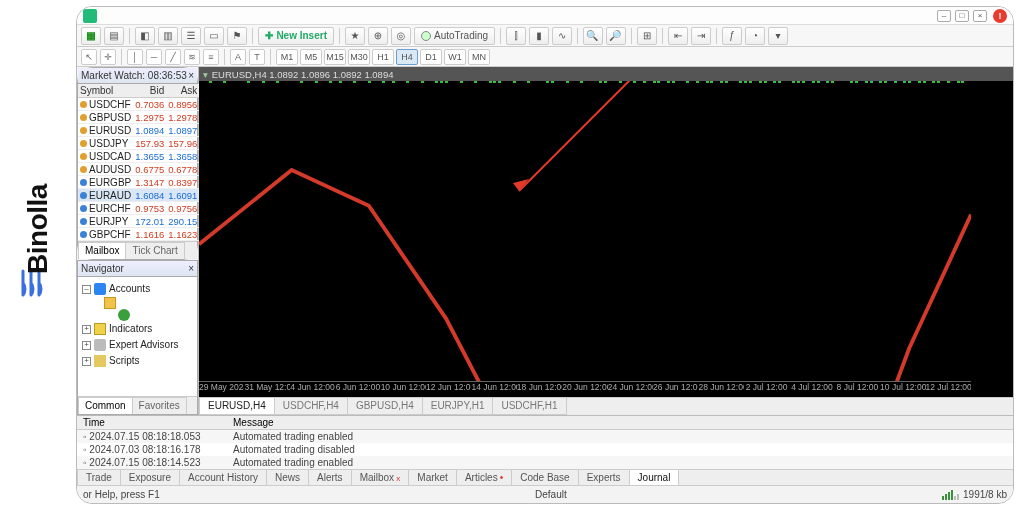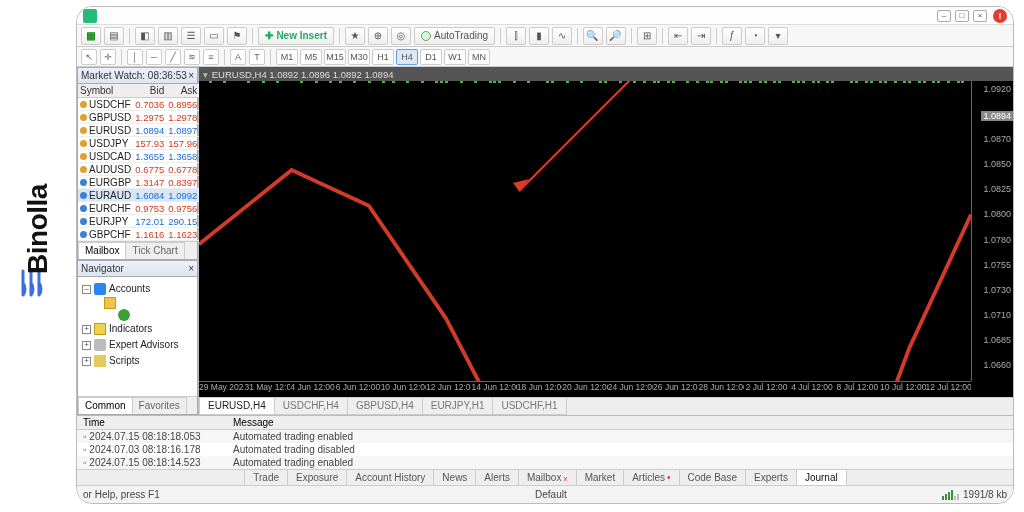--- a/index.html
+++ b/index.html
@@ -86,21 +86,21 @@
   .chart-tabs { height:18px; background:#eee; border-top:1px solid #ccc; display:flex; font-size:10px;}
   .chart-tabs div { padding:2px 8px; border:1px solid #ccc; border-top:none; background:#eee; color:#777; margin-right:-1px;}
   .chart-tabs div.active { background:#fff; color:#222;}
 
   
   .journal { height:70px; border-top:1px solid #bbb; background:#fff; display:flex; flex-direction:column;}
   .journal table { width:100%; font-size:10px; border-collapse:collapse;}
   .journal th { text-align:left; background:#eee; padding:1px 6px; border-bottom:1px solid #ccc; font-weight:normal;}
   .journal td { padding:1px 6px; color:#444;}
   .journal .brow td { background:#f6f6f6;}
-  .journal-tabs { height:18px; border-top:1px solid #ccc; background:#eee; display:flex; font-size:10px;justify-content:center;}
+  .journal-tabs { height:18px; border-top:1px solid #ccc; background:#eee; display:flex; font-size:10px;}
   .journal-tabs div { padding:2px 8px; border:1px solid #ccc; border-top:none; margin-right:-1px; color:#555; background:#eee;}
   .journal-tabs div.active { background:#fff; color:#111;}
   .journal-tabs .reddot::after{content:"•"; color:#d33; margin-left:2px;}
   .journal-tabs .redx::after{content:" x"; color:#d33; font-size:8px;}
 
   
   .status { height:18px; background:#f3f3f3; border-top:1px solid #ccc; display:flex; align-items:center; padding:0 6px; font-size:10px; color:#444;}
   .status .mid{margin-left:auto;}
   .status .conn { margin-left:auto; display:flex; align-items:center; gap:4px;}
   .bars{display:flex;gap:1px;align-items:flex-end;}
@@ -193,21 +193,21 @@
           <div class="tf active">H4</div>
           <div class="tf">D1</div>
           <div class="tf">W1</div>
           <div class="tf">MN</div>
         </div>
     </div>
 
     <div class="mainrow">
       <div class="leftcol">
 
-        <div class="panel" style="flex:0 0 178px;">
+        <div class="panel" style="flex:0 0 178px;border-radius:15px;">
           <div class="panel-hdr">
               <span>Market Watch: 08:36:53</span>
               <span class="x">×</span>
             </div>
           <table class="mw-table">
             <thead>
                 <tr>
               <th>Symbol</th>
               <th>Bid</th>
               <th>Ask</th>
@@ -261,21 +261,21 @@
                     <span class="sym"><span class="sdot c-blue"></span>EURGBP</span>
                   </td>
                   <td class="dn">1.3147</td>
                   <td class="dn">0.8397</td>
                 </tr>
                 <tr class="hl">
                   <td>
                     <span class="sym"><span class="sdot c-blue"></span>EURAUD</span>
                   </td>
                   <td class="up">1.6084</td>
-                  <td class="up">1.0992</td>
+                  <td class="up">1.6091</td>
                 </tr>
                 <tr>
                   <td>
                     <span class="sym"><span class="sdot c-blue"></span>EURCHF</span>
                   </td>
                   <td class="dn">0.9753</td>
                   <td class="dn">0.9756</td>
                 </tr>
                 <tr>
                   <td>
@@ -987,35 +987,20 @@
                 <div class="body" style="top:-1.528121546570449%;height:20.240497326338637%;"></div>
               </div>
             </div>
           <svg class="ma-line" id="ma" preserveAspectRatio="none" viewBox="0 0 100 100">
               <polyline points="0,21.153846153846366 12,11.538461538461963 22,16.153846153846064 32,30.76923076923077 42,50.00000000000042 52,63.4615384615391 62,71.15384615384679 72,76.92307692307692 82,61.53846153846154 92,34.61538461538505 100,17.307692307692946" fill="none" stroke="#d43a2a" stroke-width="0.5"></polyline>
             </svg>
           <svg class="red-arrow" style="left:300px;top:-10px;" width="140" height="140">
             <line x1="135" y1="5" x2="20" y2="120" stroke="#e03a2a" stroke-width="2"></line>
             <polygon points="20,120 30,108 14,112" fill="#e03a2a"></polygon>
           </svg>
-          <div class="yaxis" id="yaxis">
-              <div class="ylab" style="top: 1%;">1.0920</div>
-              <div class="ylab" style="top: 9.36364%;">1.0895</div>
-              <div class="ylab" style="top: 17.7273%;">1.0870</div>
-              <div class="ylab" style="top: 26.0909%;">1.0850</div>
-              <div class="ylab" style="top: 34.4545%;">1.0825</div>
-              <div class="ylab" style="top: 42.8182%;">1.0800</div>
-              <div class="ylab" style="top: 51.1818%;">1.0780</div>
-              <div class="ylab" style="top: 59.5455%;">1.0755</div>
-              <div class="ylab" style="top: 67.9091%;">1.0730</div>
-              <div class="ylab" style="top: 76.2727%;">1.0710</div>
-              <div class="ylab" style="top: 84.6364%;">1.0685</div>
-              <div class="ylab" style="top: 93%;">1.0660</div>
-              <div class="price-tag" style="top: 10%;">1.0894</div>
-            </div>
           <div class="xaxis" id="xaxis">
               <span>29 May 2024</span>
               <span>31 May 12:00</span>
               <span>4 Jun 12:00</span>
               <span>6 Jun 12:00</span>
               <span>10 Jun 12:00</span>
               <span>12 Jun 12:00</span>
               <span>14 Jun 12:00</span>
               <span>18 Jun 12:00</span>
               <span>20 Jun 12:00</span>

